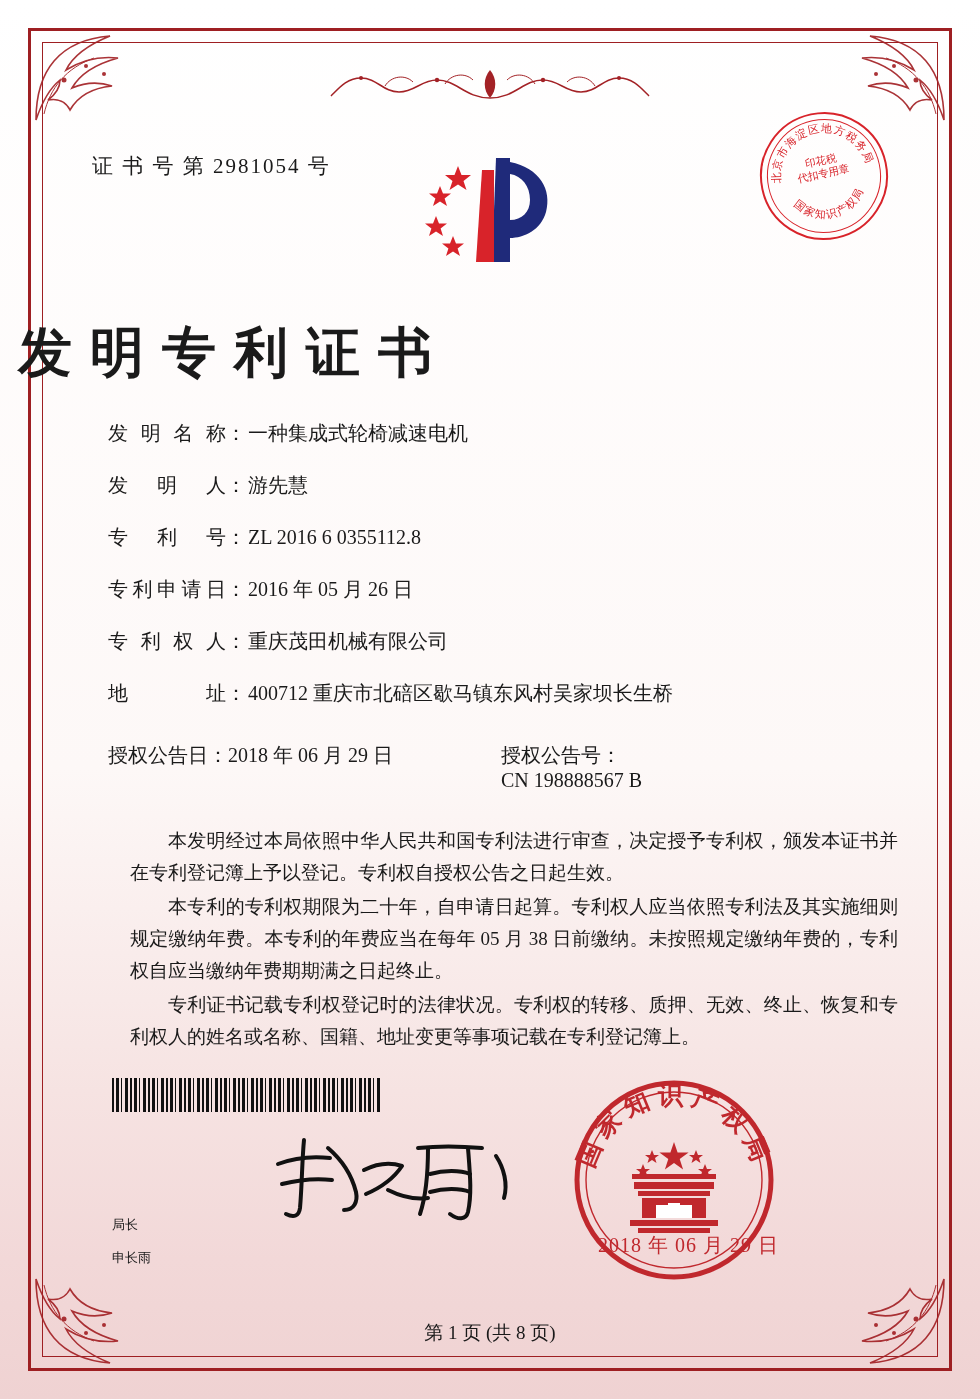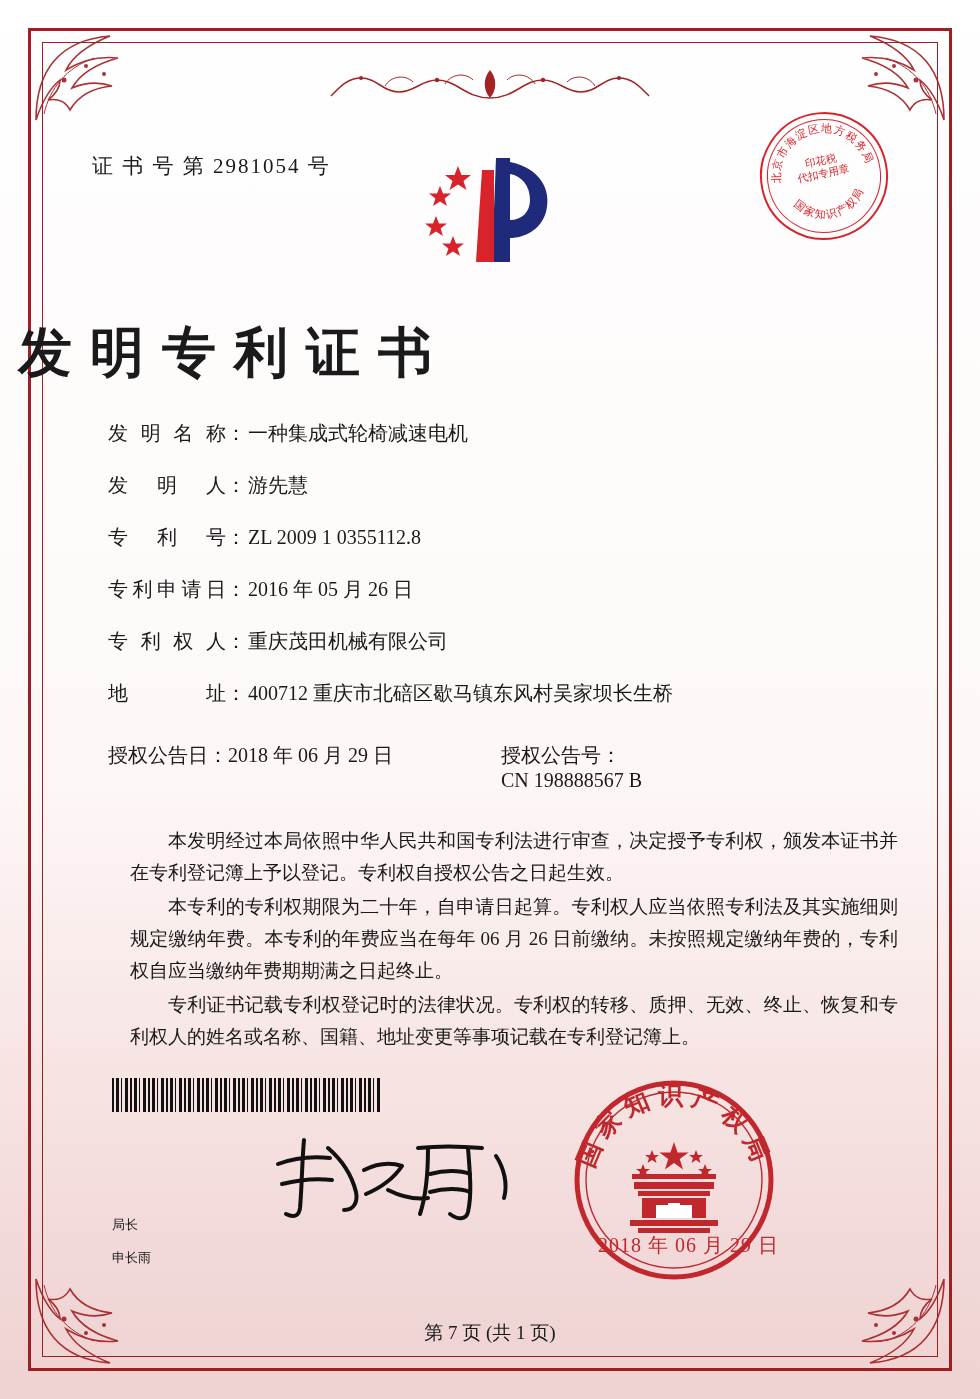--- a/index.html
+++ b/index.html
@@ -270,21 +270,21 @@
       <div class="val">游先慧</div>
     </div>
 
     <div class="field">
       <div class="lbl">
         <span>专</span>
           <span>利</span>
           <span>号</span>
       </div>
       <div class="colon">：</div>
-      <div class="val">ZL 2009 1 0355112.8</div>
+      <div class="val">ZL 2016 6 0355112.8</div>
     </div>
 
     <div class="field">
       <div class="lbl">
         <span>专</span>
           <span>利</span>
           <span>申</span>
           <span>请</span>
           <span>日</span>
       </div>
@@ -321,21 +321,21 @@
       </div>
       <div class="grp second">
         <span class="lbl2">授权公告号：</span>
         <span>CN 198888567 B</span>
       </div>
     </div>
   </div>
 
   <div class="paras">
     <p>本发明经过本局依照中华人民共和国专利法进行审查，决定授予专利权，颁发本证书并在专利登记簿上予以登记。专利权自授权公告之日起生效。</p>
-    <p>本专利的专利权期限为二十年，自申请日起算。专利权人应当依照专利法及其实施细则规定缴纳年费。本专利的年费应当在每年 06 月 26 日前缴纳。未按照规定缴纳年费的，专利权自应当缴纳年费期期满之日起终止。</p>
+    <p>本专利的专利权期限为二十年，自申请日起算。专利权人应当依照专利法及其实施细则规定缴纳年费。本专利的年费应当在每年 05 月 38 日前缴纳。未按照规定缴纳年费的，专利权自应当缴纳年费期期满之日起终止。</p>
     <p>专利证书记载专利权登记时的法律状况。专利权的转移、质押、无效、终止、恢复和专利权人的姓名或名称、国籍、地址变更等事项记载在专利登记簿上。</p>
   </div>
 
   <div class="barcode"></div>
 
   <div class="sig-label">
     <div>局长</div>
     <div>申长雨</div>
   </div>
 
@@ -381,15 +381,15 @@
         <rect x="96" y="125" width="12" height="15" fill="#fff"></rect>
         <rect x="58" y="142" width="88" height="6"></rect>
         <rect x="66" y="150" width="72" height="5"></rect>
         <rect x="60" y="96" width="84" height="5"></rect>
       </g>
     </svg>
   </div>
 
   <div class="seal-date">2018 年 06 月 29 日</div>
 
-  <div class="page-no">第 7 页 (共 1 页)</div>
+  <div class="page-no">第 1 页 (共 8 页)</div>
 
 </div>
 
 </body></html>

